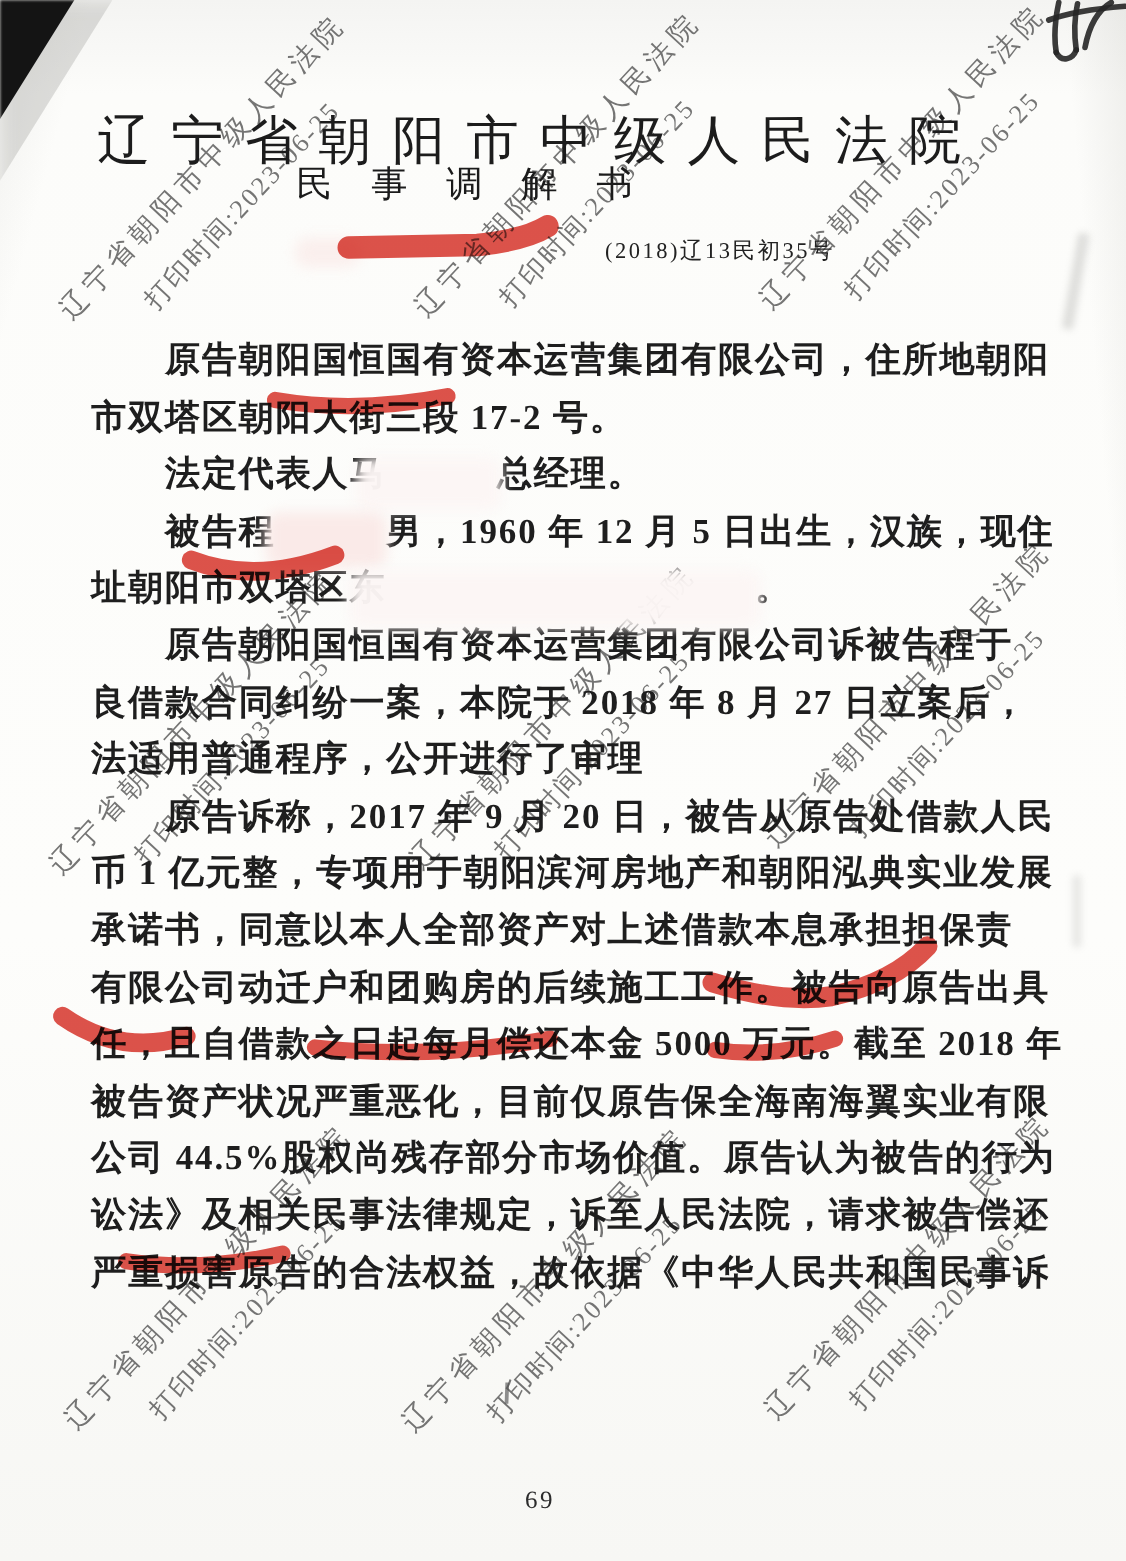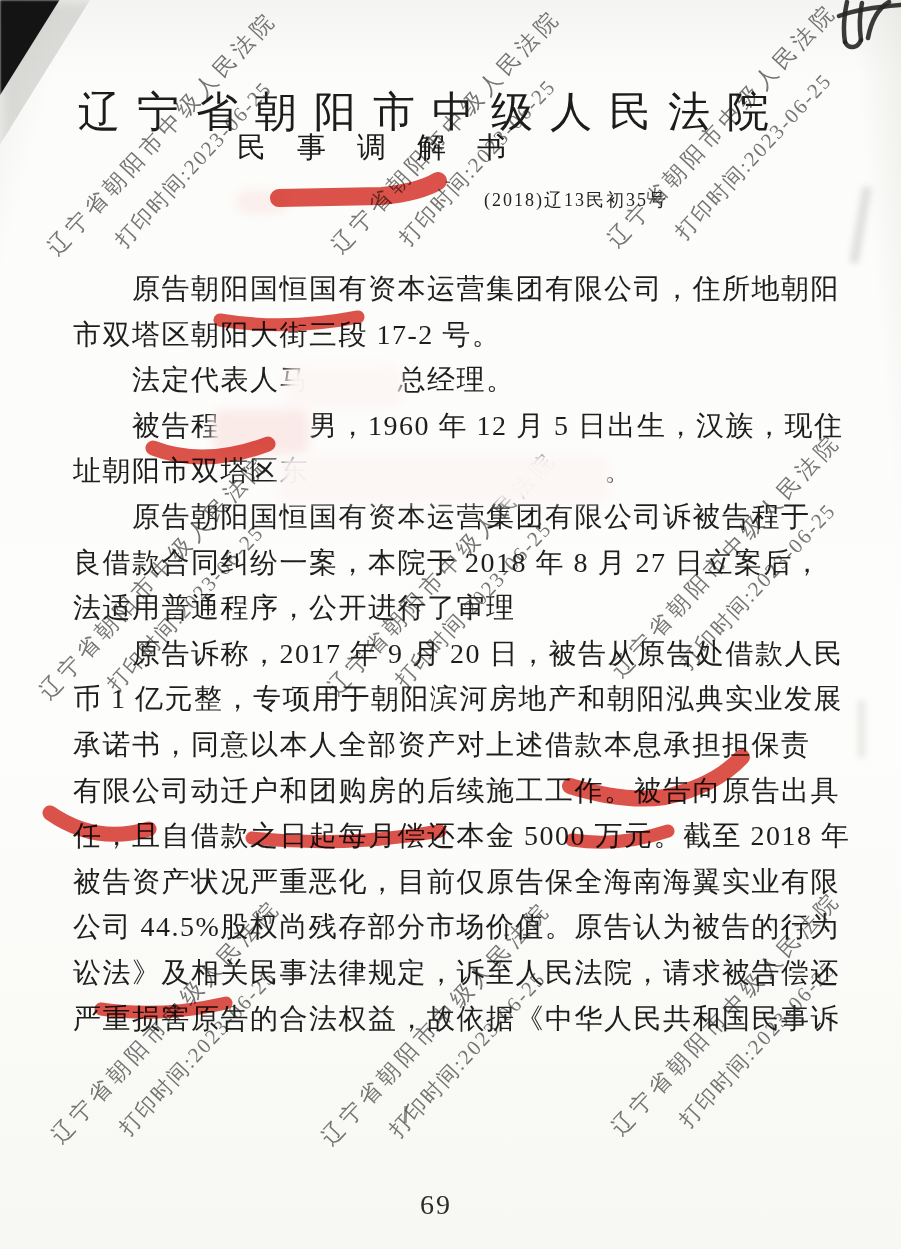--- a/index.html
+++ b/index.html
@@ -35,22 +35,22 @@
   
   .court-title{position:absolute;left:78px;top:84px;font-size:42px;letter-spacing:17px;
     white-space:nowrap;color:#1c1c1c;}
   .doc-title{position:absolute;left:237px;top:128px;font-size:29px;letter-spacing:31px;
     white-space:nowrap;color:#1b1b1b;}
   .case-number{position:absolute;left:484px;top:188px;font-size:18px;letter-spacing:2px;
     white-space:nowrap;color:#222;}
   
   .body-text{position:absolute;left:73px;top:266px;width:800px;}
   .body-line{height:45.6px;line-height:45.6px;font-size:28px;letter-spacing:1.5px;
-    white-space:nowrap;color:#1e1e1e;}
-  .page-number{position:absolute;left:420px;top:1189px;font-size:28px;letter-spacing:2px;color:#2c2c2c;}
+    white-space:nowrap;color:#1e1e1e;font-weight:bold;}
+  .page-number{position:absolute;left:420px;top:1189px;font-size:20px;letter-spacing:2px;color:#2c2c2c;}
   
   .blur-patch{position:absolute;border-radius:10px;filter:blur(5px);}
   .blur-white{background:rgba(252,246,245,.97);}
   .blur-pink{background:rgba(250,233,231,.95);}
   
   .red-marks{position:absolute;left:0;top:0;width:901px;height:1249px;
     mix-blend-mode:multiply;pointer-events:none;}
   
   .handwriting{position:absolute;right:0;top:0;width:70px;height:70px;}
 </style>

